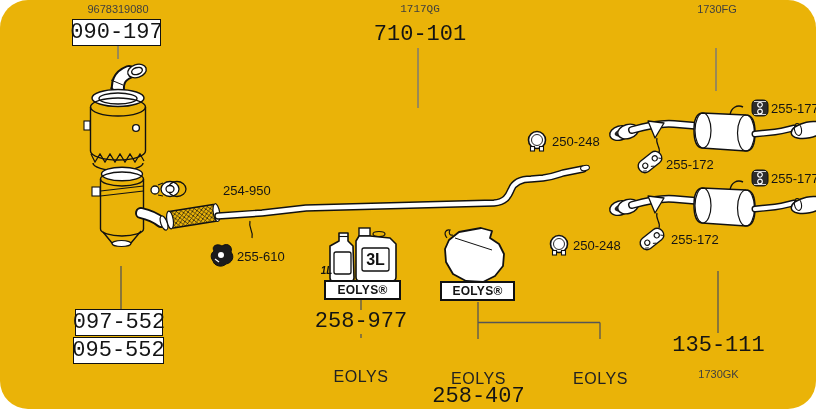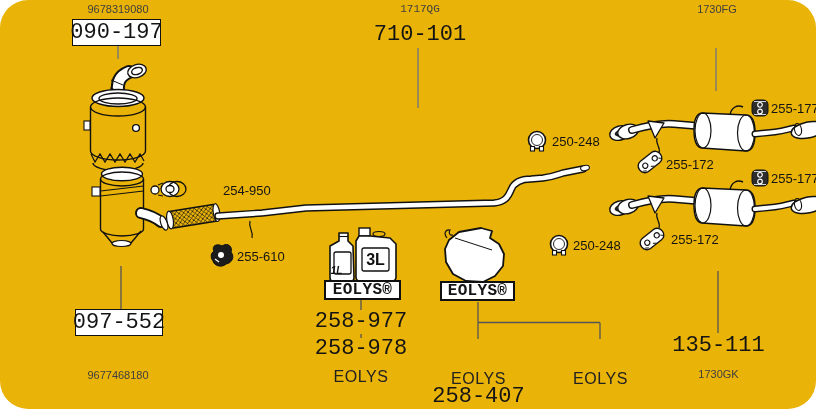--- a/index.html
+++ b/index.html
@@ -10,21 +10,21 @@
   .abs{position:absolute;}
   .code{font-size:11px;color:#3f3f3f;text-align:center;white-space:nowrap;}
   .pn{font-size:22px;color:#141414;text-align:center;white-space:nowrap;line-height:26px;font-family:Liberation Mono, monospace;}
   .pbox{
     border:1.6px solid #111;background:#fff;display:flex;
     align-items:center;justify-content:center;box-sizing:border-box;
   }
   .callout{font-size:13px;color:#141414;white-space:nowrap;}
   .eolys-box{
     border:2px solid #111;background:#fff;display:flex;align-items:center;justify-content:center;
-    font-weight:bold;font-size:16px;box-sizing:border-box;letter-spacing:0.3px;font-family:Liberation Mono, monospace;
+    font-weight:bold;font-size:12px;box-sizing:border-box;letter-spacing:0.3px;
   }
   .brand{font-size:16px;color:#222;text-align:center;letter-spacing:0.6px;white-space:nowrap;}
   .lbl-bottle{font-weight:bold;text-align:center;display:flex;align-items:center;justify-content:center;color:#111;}
   svg{position:absolute;left:0;top:0;}
 </style>
 </head>
 <body>
 
 <div class="stage">
 
@@ -190,34 +190,33 @@
 
   <div class="abs callout" style="left:187px;top:183px;margin-left:36px;">254-950</div>
   <div class="abs callout" style="left:237px;top:249px;">255-610</div>
   <div class="abs callout" style="left:552px;top:134px;">250-248</div>
   <div class="abs callout" style="left:573px;top:238px;">250-248</div>
   <div class="abs callout" style="left:771px;top:101px;">255-177</div>
   <div class="abs callout" style="left:666px;top:157px;">255-172</div>
   <div class="abs callout" style="left:771px;top:171px;">255-177</div>
   <div class="abs callout" style="left:671px;top:232px;">255-172</div>
 
-  <div class="abs lbl-bottle" style="left:328px;top:254px;width:17px;height:32px;font-size:10px;font-style:italic;">1L</div>
+  <div class="abs lbl-bottle" style="left:318px;top:254px;width:17px;height:32px;font-size:10px;font-style:italic;">1L</div>
   <div class="abs lbl-bottle" style="left:362px;top:250px;width:27px;height:19px;font-size:16px;">3L</div>
 
   <div class="abs eolys-box" style="left:324px;top:280px;width:77px;height:20px;">EOLYS®</div>
   <div class="abs eolys-box" style="left:440px;top:281px;width:75px;height:20px;">EOLYS®</div>
 
   <div class="abs pn" style="left:312px;top:309px;width:98px;">258-977</div>
-  <div class="abs pn" style="left:312px;top:336px;width:98px;">258-978</div>
   <div class="abs brand" style="left:312px;top:368px;width:98px;">EOLYS</div>
 
   <div class="abs pn" style="left:429px;top:340px;width:99px;margin-top:44px;">258-407</div>
   <div class="abs brand" style="left:429px;top:370px;width:99px;">EOLYS</div>
   <div class="abs brand" style="left:551px;top:370px;width:99px;">EOLYS</div>
 
   <div class="abs pn" style="left:669px;top:333px;width:99px;">135-111</div>
   <div class="abs code" style="left:669px;top:368px;width:99px;">1730GK</div>
 
   <div class="abs pbox pn" style="left:75px;top:309px;width:88px;height:27px;">097-552</div>
-  <div class="abs code" style="left:58px;top:369px;width:120px;">9677468180</div>
+  <div class="abs pbox pn" style="left:73px;top:337px;width:91px;height:27px;">095-552</div>
 
 
 </div>
 
 </body></html>

